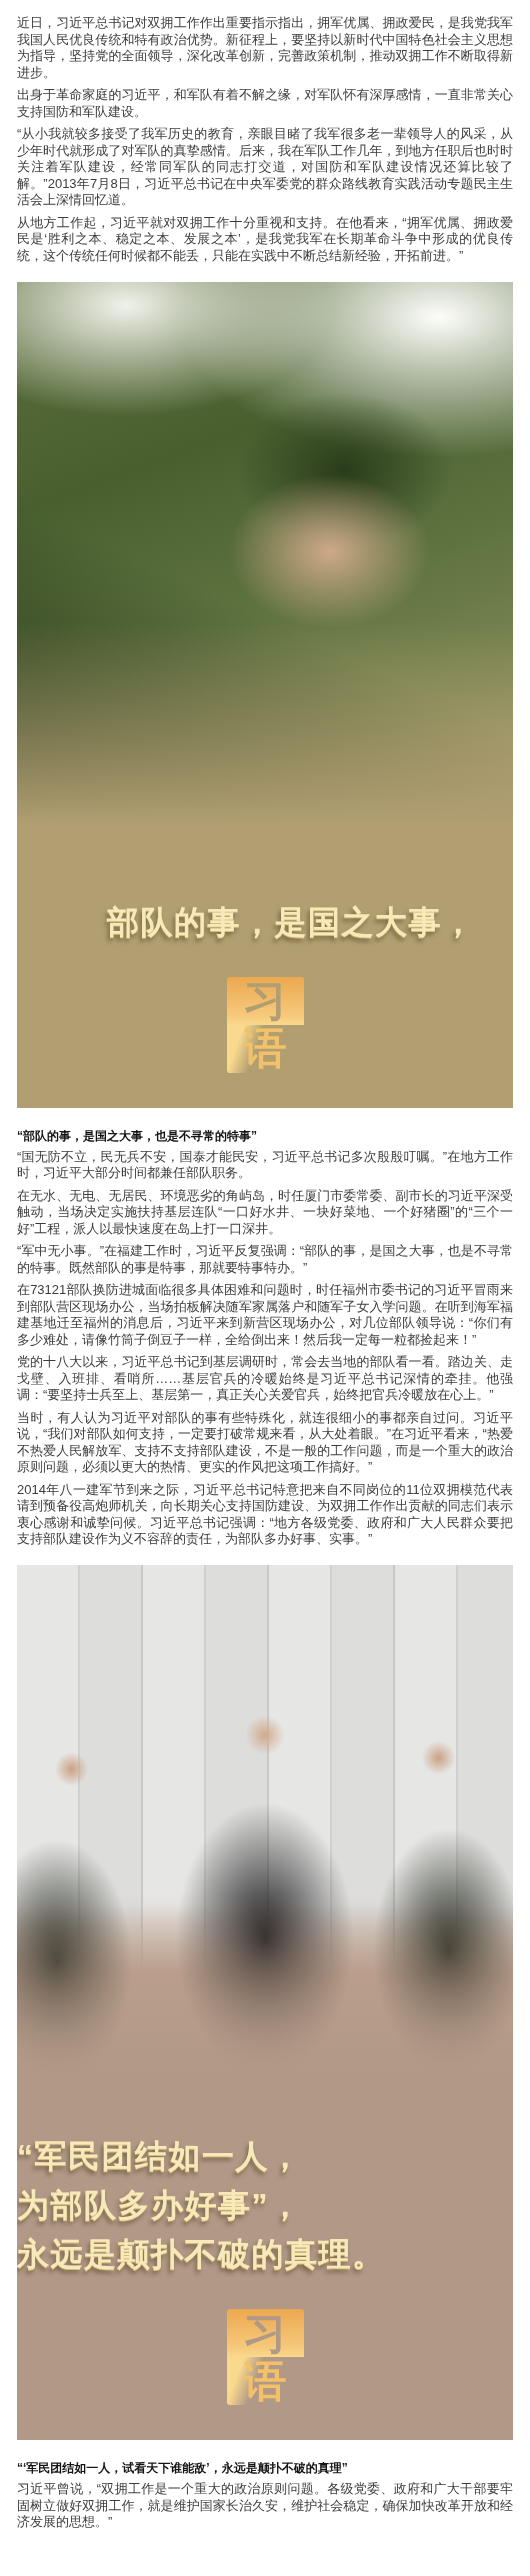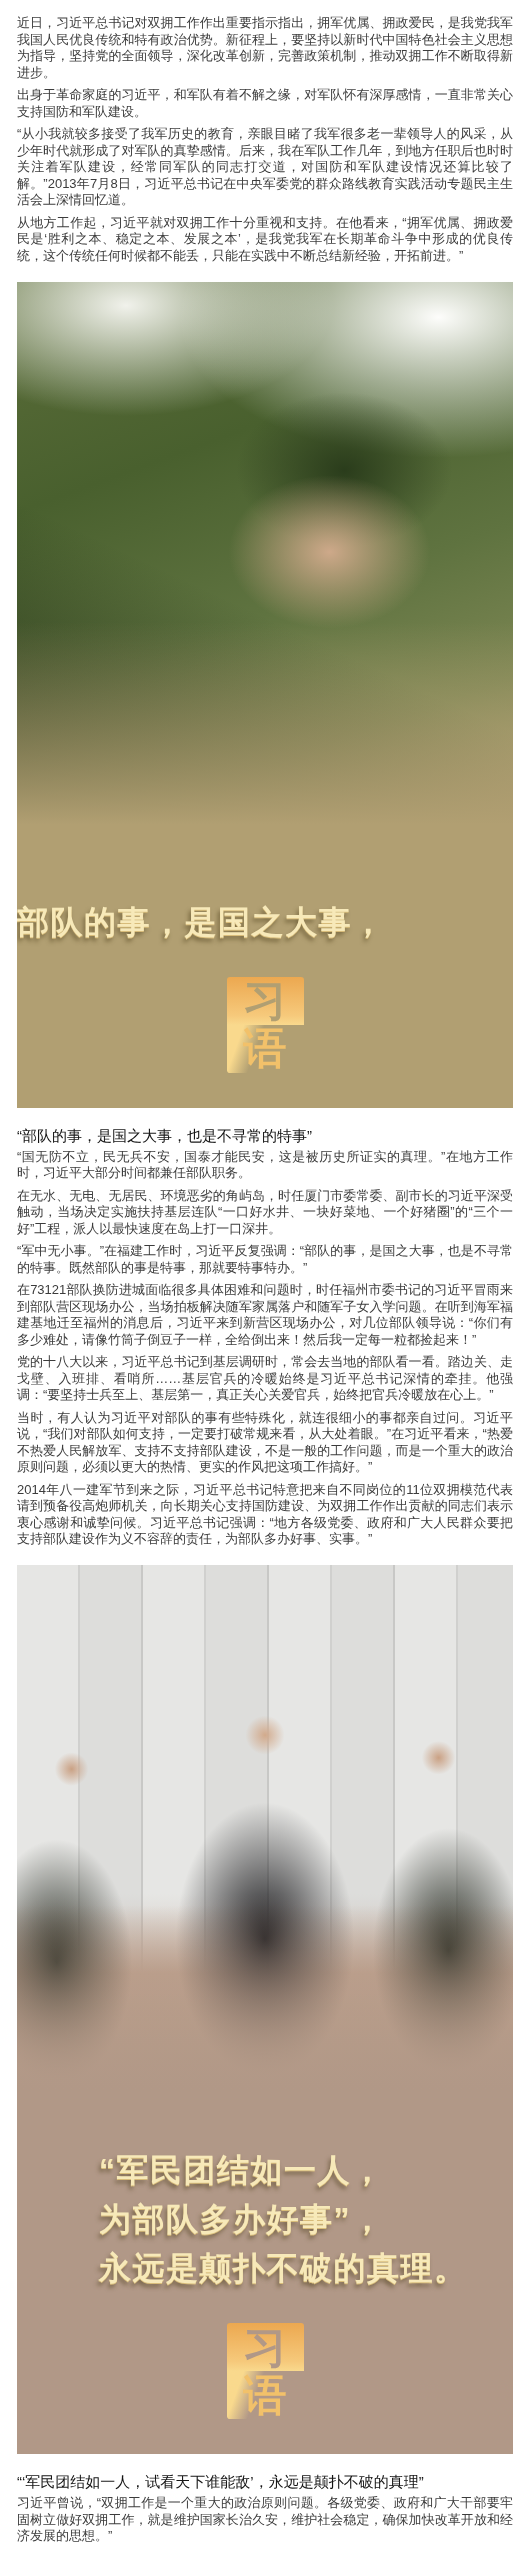--- a/index.html
+++ b/index.html
@@ -12,22 +12,22 @@
   }
   .para{
     font-size:13px;
     line-height:16.5px;
     color:#3c3c3c;
     text-align:justify;
     margin:6px 0 0 0;
   }
   .para:first-child{margin-top:3.1px;}
   .subhead{
-    font-size:15px;
-    font-weight:normal;
+    font-size:12px;
+    font-weight:bold;
     color:#141414;
     margin:20.6px 0 0 0;
     line-height:14.4px;
   }
   .hero{
     position:relative;
     margin-top:17.5px;
     overflow:hidden;
   }
   .hero1{background:#b19f72;}
@@ -60,22 +60,22 @@
   .fade2{background:linear-gradient(180deg, rgba(177,152,135,0) 0%, #b19887 82%);}
   .quote{
     position:relative;
     font-size:32px;
     line-height:49px;
     font-weight:bold;
     letter-spacing:1.5px;
     color:#f7e9b9;
     text-shadow:0 1px 0 #d8bc7a,-2.1px 3.6px 4.1px rgba(73,59,22,0.55);
   }
-  .hero1 .quote{margin-top:29px;}
-  .hero2 .quote{padding-left:82px;margin-top:14px;}
+  .hero1 .quote{padding-left:90px;margin-top:29px;}
+  .hero2 .quote{margin-top:0;}
   .seal{
     width:77px;height:97px;
     margin:30px auto 34px auto;
     text-align:center;
   }
   .seal-top{
     height:48px;
     background:linear-gradient(180deg,#eca850 0%,#f6c97b 80%,#f9d98d 100%);
     border-radius:3.1px 3.1px 0 0;
     display:flex;align-items:center;justify-content:center;
@@ -110,21 +110,21 @@
       <span>部队的事，是国之大事，</span><br>
     </div>
     <div class="seal">
       <div class="seal-top">习</div>
       <div class="seal-bottom">语</div>
     </div>
   </section>
 
   <h2 class="subhead">“部队的事，是国之大事，也是不寻常的特事”</h2>
 
-  <p class="para">“国无防不立，民无兵不安，国泰才能民安，这是被历史所证实的真理。”在地方工作时，习近平大部分时间都兼任部队职务。</p>
+  <p class="para">“国无防不立，民无兵不安，国泰才能民安，习近平总书记多次殷殷叮嘱。”在地方工作时，习近平大部分时间都兼任部队职务。</p>
   <p class="para">在无水、无电、无居民、环境恶劣的角屿岛，时任厦门市委常委、副市长的习近平深受触动，当场决定实施扶持基层连队“一口好水井、一块好菜地、一个好猪圈”的“三个一好”工程，派人以最快速度在岛上打一口深井。</p>
   <p class="para">“军中无小事。”在福建工作时，习近平反复强调：“部队的事，是国之大事，也是不寻常的特事。既然部队的事是特事，那就要特事特办。”</p>
   <p class="para">在73121部队换防进城面临很多具体困难和问题时，时任福州市委书记的习近平冒雨来到部队营区现场办公，当场拍板解决随军家属落户和随军子女入学问题。在听到海军福建基地迁至福州的消息后，习近平来到新营区现场办公，对几位部队领导说：“你们有多少难处，请像竹筒子倒豆子一样，全给倒出来！然后我一定每一粒都捡起来！”</p>
   <p class="para">党的十八大以来，习近平总书记到基层调研时，常会去当地的部队看一看。踏边关、走戈壁、入班排、看哨所……基层官兵的冷暖始终是习近平总书记深情的牵挂。他强调：“要坚持士兵至上、基层第一，真正关心关爱官兵，始终把官兵冷暖放在心上。”</p>
   <p class="para">当时，有人认为习近平对部队的事有些特殊化，就连很细小的事都亲自过问。习近平说，“我们对部队如何支持，一定要打破常规来看，从大处着眼。”在习近平看来，“热爱不热爱人民解放军、支持不支持部队建设，不是一般的工作问题，而是一个重大的政治原则问题，必须以更大的热情、更实的作风把这项工作搞好。”</p>
   <p class="para">2014年八一建军节到来之际，习近平总书记特意把来自不同岗位的11位双拥模范代表请到预备役高炮师机关，向长期关心支持国防建设、为双拥工作作出贡献的同志们表示衷心感谢和诚挚问候。习近平总书记强调：“地方各级党委、政府和广大人民群众要把支持部队建设作为义不容辞的责任，为部队多办好事、实事。”</p>
 
   <section class="hero hero2">
     <div class="photo photo2">
       <div class="photo-fade fade2"></div>

